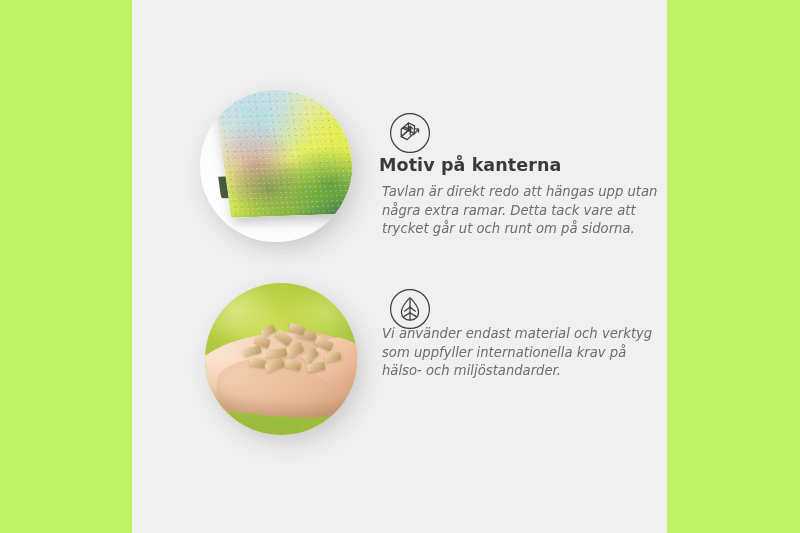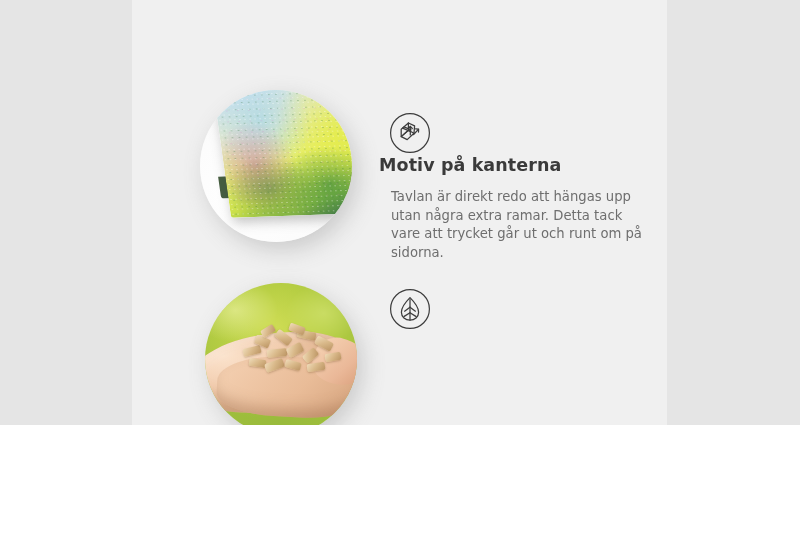--- a/index.html
+++ b/index.html
@@ -3,22 +3,22 @@
 <meta charset="utf-8">
 <style>
   html, body {
     margin: 0;
     padding: 0;
     background: #ffffff;
   }
   #page {
     position: relative;
     width: 800px;
-    height: 425px;
-    background: #e5e5e5;
+    height: 533px;
+    background: #bef264;
     overflow: hidden;
     font-family: "DejaVu Sans", "Liberation Sans", sans-serif;
   }
   
   .panel {
     position: absolute;
     left: 132px;
     top: 0;
     width: 535px;
     height: 533px;
@@ -185,25 +185,26 @@
 
   .feat-title {
     margin: 0 0 7px 0;
     font-size: 17.5px;
     font-weight: 600;
     color: #3a3a3a;
     letter-spacing: .1px;
     line-height: 1.2;
   }
   .feat-body {
-    margin: 12px;
+    margin: 3px;
     font-size: 13.2px;
     line-height: 1.42;
     color: #6e6e6e;
     max-width: 280px;
+    font-style: italic;
   }
 </style>
 </head>
 <body>
 
 <div id="page">
 
   <div class="panel"></div>
 
   <div class="feature feature-1">
@@ -278,16 +279,17 @@
                  C16.3 32.2 12.4 28.9 12.4 24.2 C12.4 21.0 14.6 16.0 21 9.6 Z"></path>
         <path d="M21 11.6 L21 32.0"></path>
         <path d="M21 19.2 L15.6 23.2"></path>
         <path d="M21 19.2 L26.4 23.2"></path>
         <path d="M21 24.8 L15.2 28.4"></path>
         <path d="M21 24.8 L26.8 28.4"></path>
       </svg>
     </div>
 
     <div class="text-col tc-2">
+      <p class="feat-body">Vi använder endast material och verktyg som uppfyller internationella krav på hälso- och miljöstandarder.</p>
     </div>
   </div>
 
 </div>
 
 </body></html>

